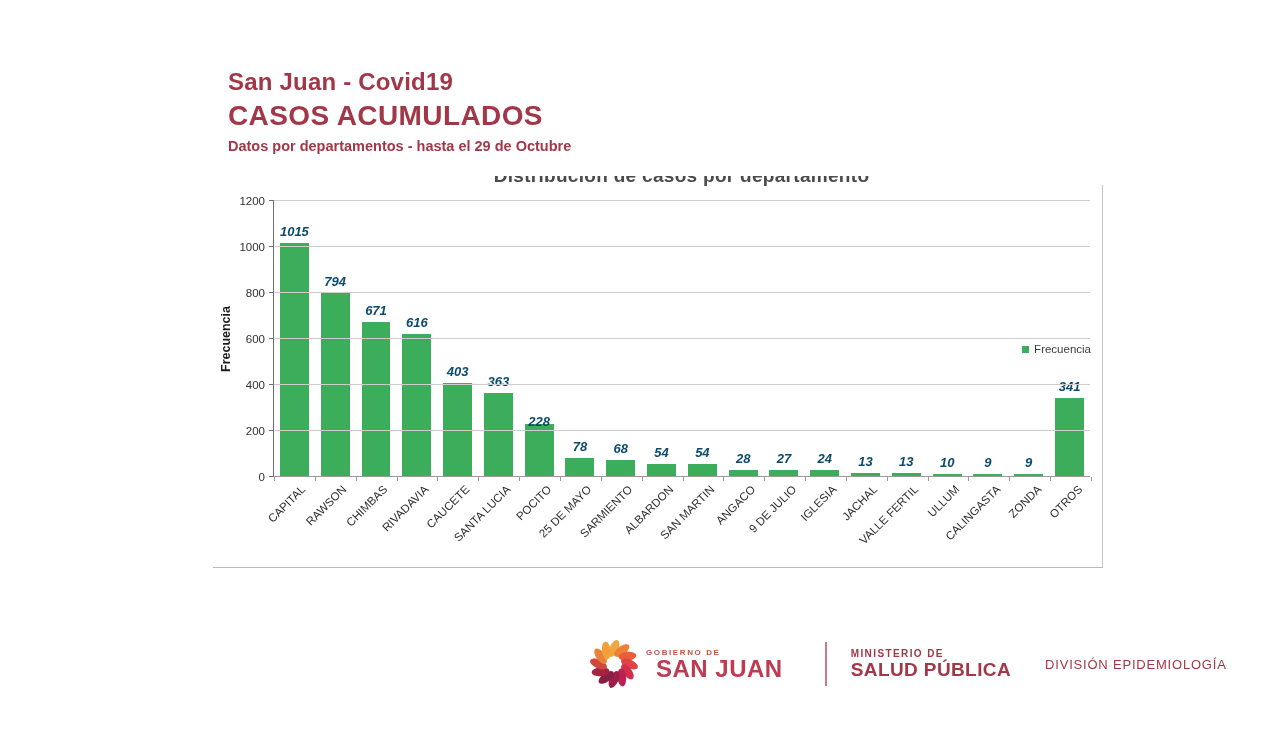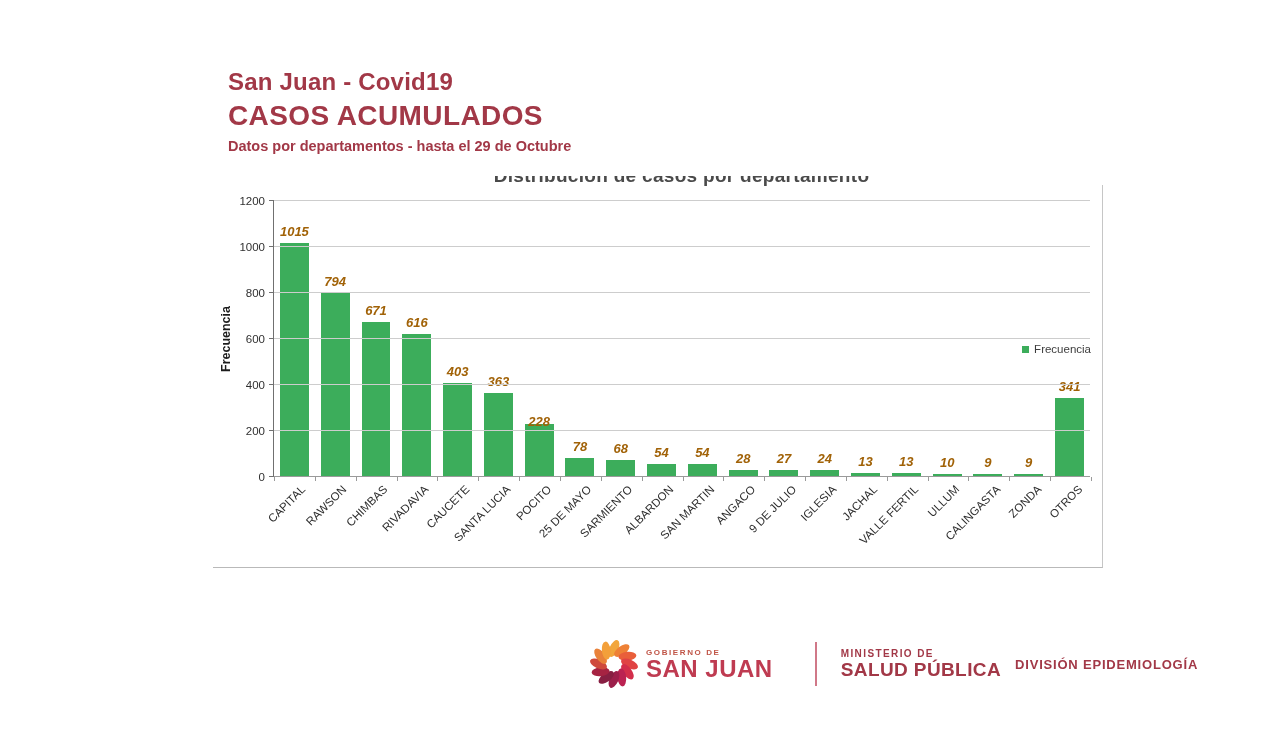--- a/index.html
+++ b/index.html
@@ -21,44 +21,44 @@
   .plot { position:absolute; left:60px; top:16px; width:817px; height:276px;
           border-left:1px solid #707070; border-bottom:1px solid #9a9a9a; }
   .gridline { position:absolute; left:0; width:100%; height:1px; background:#cdcdcd; }
   .ytick-label { position:absolute; right:825px; width:40px; text-align:right; font-size:11.5px; color:#303030; line-height:12px; }
   .ytick-mark { position:absolute; left:-5px; width:5px; height:1px; background:#707070; }
   .xtick-mark { position:absolute; top:276px; width:1px; height:4px; background:#9a9a9a; }
 
   .bars { position:absolute; left:0; bottom:0; width:100%; height:100%; display:flex; align-items:flex-end; }
   .bar-slot { position:relative; flex:1 1 0; height:100%; }
   .bar { position:absolute; bottom:0; left:14.5%; width:71%; background:#3cad5b; }
-  .bar-value { position:absolute; left:50%; transform:translateX(-50%); font-size:13px; font-weight:bold; font-style:italic; color:#a16207; white-space:nowrap; }
+  .bar-value { position:absolute; left:50%; transform:translateX(-50%); font-size:13px; font-weight:bold; font-style:italic; color:#0c4a6e; white-space:nowrap; }
 
   .xlabels { position:absolute; left:60px; top:16px; width:817px; height:276px; pointer-events:none; }
   .xlabel { position:absolute; top:282px; font-size:11.5px; color:#2d2d2d; white-space:nowrap;
             transform:translateX(-100%) rotate(-45deg); transform-origin:100% 0; }
 
   .y-title { position:absolute; left:2px; top:16px; width:22px; height:276px; display:flex; align-items:center; justify-content:center; }
   .y-title span { transform:rotate(-90deg); font-size:12.5px; font-weight:bold; color:#1c1c1c; white-space:nowrap; }
 
   .legend { position:absolute; right:11px; top:158px; display:flex; align-items:center; }
   .legend-swatch { width:7px; height:7px; background:#3cad5b; margin-right:5px; }
   .legend-label { font-size:11.5px; color:#3d3d3d; }
 
   
   .footer { position:absolute; left:590px; top:640px; display:flex; align-items:center; }
   .logo { width:48px; height:48px; }
   .gov-stack { margin-left:8px; }
   .gov-small { font-size:8px; font-weight:bold; letter-spacing:1.6px; color:#c05547; }
-  .gov-big { font-size:24px; font-weight:bold; color:#bf3b51; letter-spacing:0.5px; line-height:24px; }
+  .gov-big { font-size:24px; font-weight:bold; color:#bf3b51; letter-spacing:0.5px; line-height:24px;margin-left:10px; }
   .footer-divider { width:2px; height:44px; background:#d07888; margin-left:42px; margin-right:24px; }
   .min-stack { }
   .min-small { font-size:10px; font-weight:bold; letter-spacing:1.4px; color:#a23847; }
   .min-big { font-size:19px; font-weight:bold; color:#a23847; letter-spacing:0.4px; line-height:21px; }
-  .division { margin-left:14px; font-size:13px; font-weight:bold; color:#a23847; letter-spacing:0.8px;text-align:center; }
+  .division { margin-left:34px; font-size:13px; font-weight:normal; color:#a23847; letter-spacing:0.8px;text-align:center; }
 </style>
 </head>
 <body>
 
 <div class="page">
 
   <div class="header">
     <div class="line1">San Juan - Covid19</div>
     <div class="line2">CASOS ACUMULADOS</div>
     <div class="line3">Datos por departamentos - hasta el 29 de Octubre</div>

